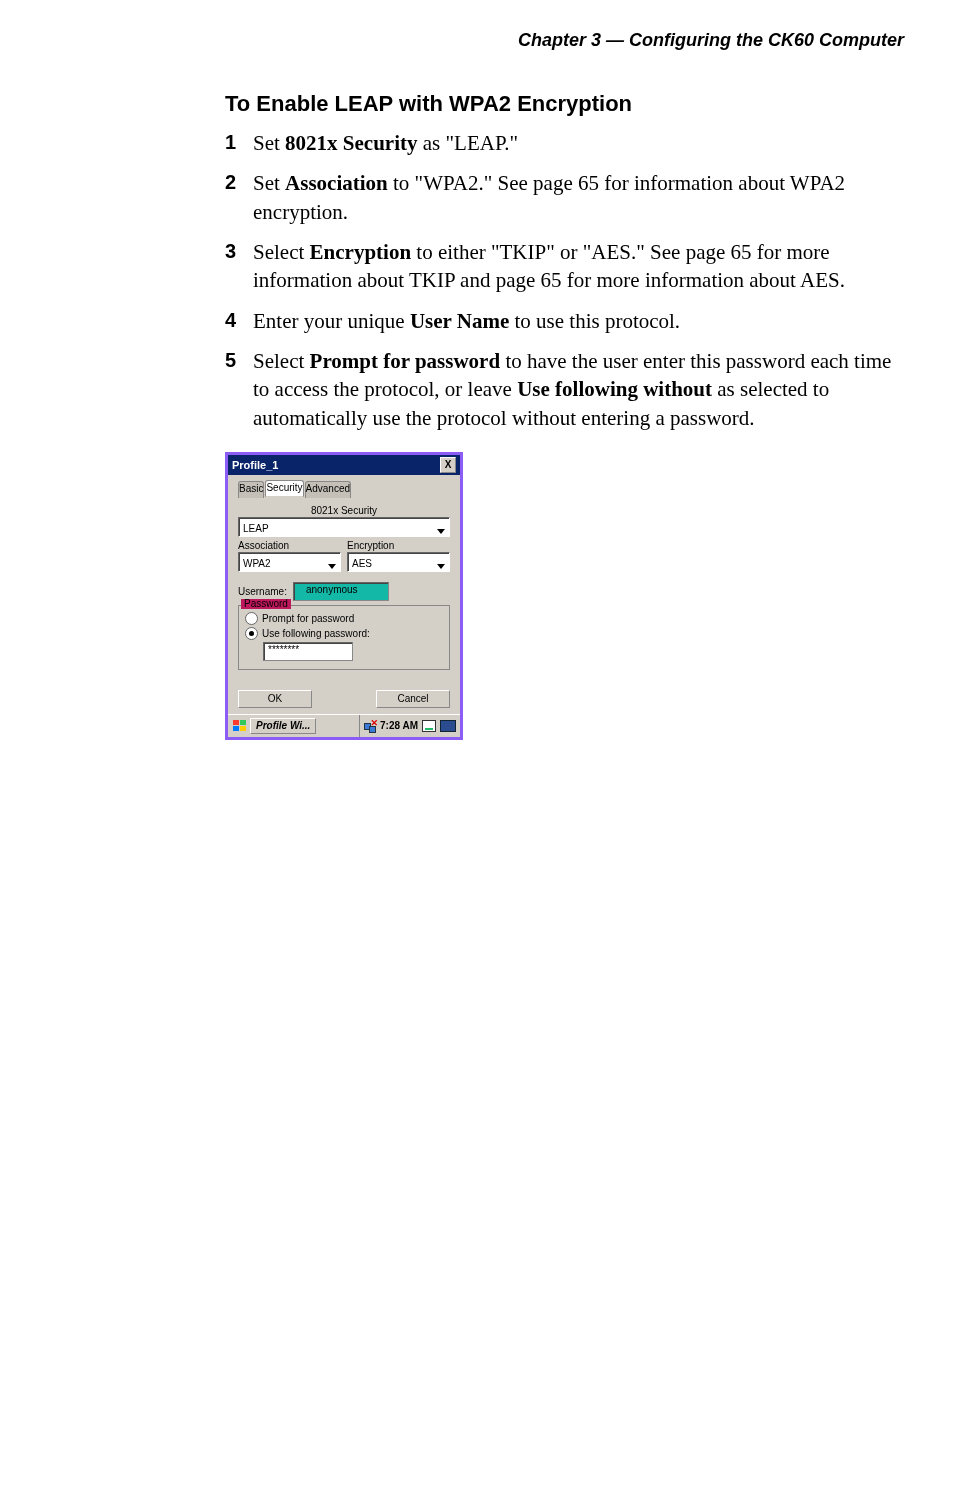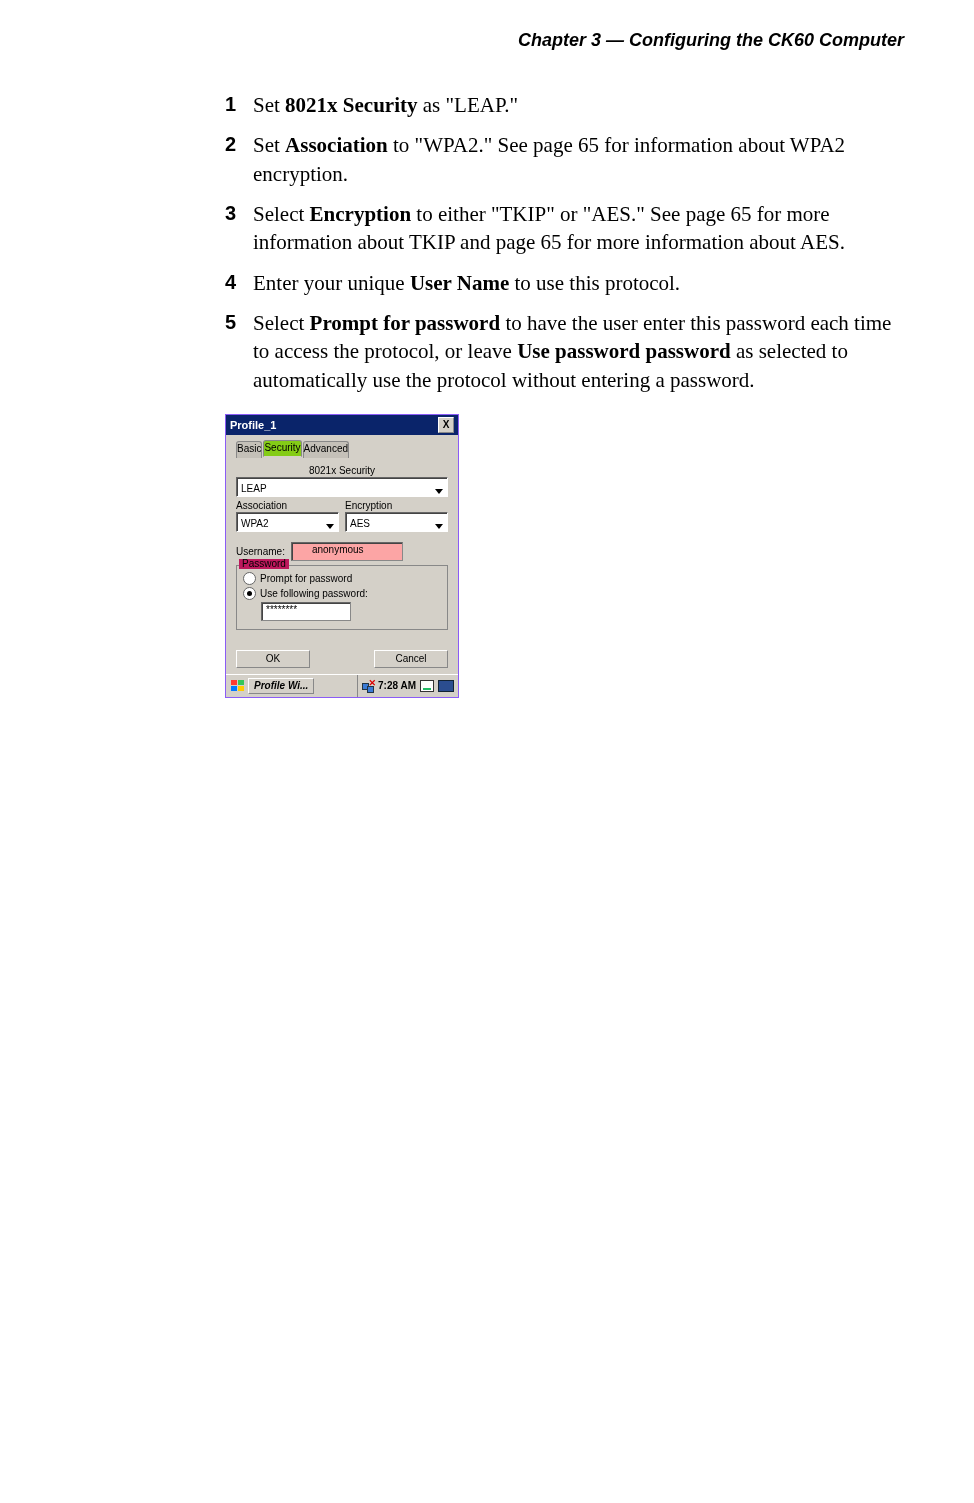--- a/index.html
+++ b/index.html
@@ -66,21 +66,21 @@
       font-family: "Helvetica Neue", Arial, sans-serif;
       margin-top: auto;
     }
     
     .dialog-wrap {
       margin-top: 20px;
       margin-left: 0;
     }
     .dialog {
       width: 232px;
-      border: 1px solid #8b5cf6;
+      border: 3px solid #8b5cf6;
       background: #d4d0c8;
       font-family: Tahoma, Arial, sans-serif;
       font-size: 11px;
       line-height: 1;
       position: relative;
     }
     .titlebar {
       background: #0a246a;
       color: #fff;
       padding: 2px 4px;
@@ -118,21 +118,21 @@
       border: 1px solid #888;
       border-bottom: none;
       padding: 2px 0;
       background: #d4d0c8;
       font-size: 10px;
       border-top-left-radius: 3px;
       border-top-right-radius: 3px;
       margin-right: 1px;
     }
     .tab.active {
-      background: #84cc16;
+      background: #ffffff;
       position: relative;
       top: -1px;
       padding-bottom: 3px;
       border-bottom: 1px solid #d4d0c8;
     }
     .tab.inactive {
       background: #c4c0b8;
     }
     .field-label {
       font-size: 10px;
@@ -173,25 +173,25 @@
       flex: 1;
     }
     .username-row {
       display: flex;
       align-items: center;
       margin-top: 10px;
       gap: 6px;
       font-size: 10px;
     }
     .textinput {
-      background: #fca5a5;
+      background: #14b8a6;
       border: 1px solid #888;
       border-top-color: #666;
       border-left-color: #666;
-      padding: 2px 20px;
+      padding: 2px 12px;
       font-size: 10px;
       height: 13px;
       box-shadow: inset 1px 1px 0 #444;
       flex: none;
       width: 70px;
     }
     .fieldset {
       border: 1px solid #888;
       margin-top: 4px;
       padding: 6px 6px 8px 6px;
@@ -351,20 +351,21 @@
       border: 1px solid #123;
     }
   </style>
 </head>
 <body>
 
 <div class="page">
   <div class="header">Chapter 3 —  Configuring the CK60 Computer</div>
 
   <div class="content">
+    <div class="heading">To Enable LEAP with WPA2 Encryption</div>
 
     <div class="step">
       <div class="step-num">1</div>
       <div class="step-text">
         <span>Set </span><span class="b">8021x Security</span><span> as "LEAP."</span>
       </div>
     </div>
 
     <div class="step">
       <div class="step-num">2</div>
@@ -383,21 +384,21 @@
     <div class="step">
       <div class="step-num">4</div>
       <div class="step-text">
         <span>Enter your unique </span><span class="b">User Name</span><span> to use this protocol.</span>
       </div>
     </div>
 
     <div class="step">
       <div class="step-num">5</div>
       <div class="step-text">
-        <span>Select </span><span class="b">Prompt for password</span><span> to have the user enter this password each time to access the protocol, or leave </span><span class="b">Use password password</span><span> as selected to automatically use the protocol without entering a password.</span>
+        <span>Select </span><span class="b">Prompt for password</span><span> to have the user enter this password each time to access the protocol, or leave </span><span class="b">Use following without</span><span> as selected to automatically use the protocol without entering a password.</span>
       </div>
     </div>
 
     <div class="dialog-wrap">
       <div class="dialog">
         <div class="titlebar">
           <span>Profile_1</span>
           <span class="close-btn">X</span>
         </div>
         <div class="dialog-body">

